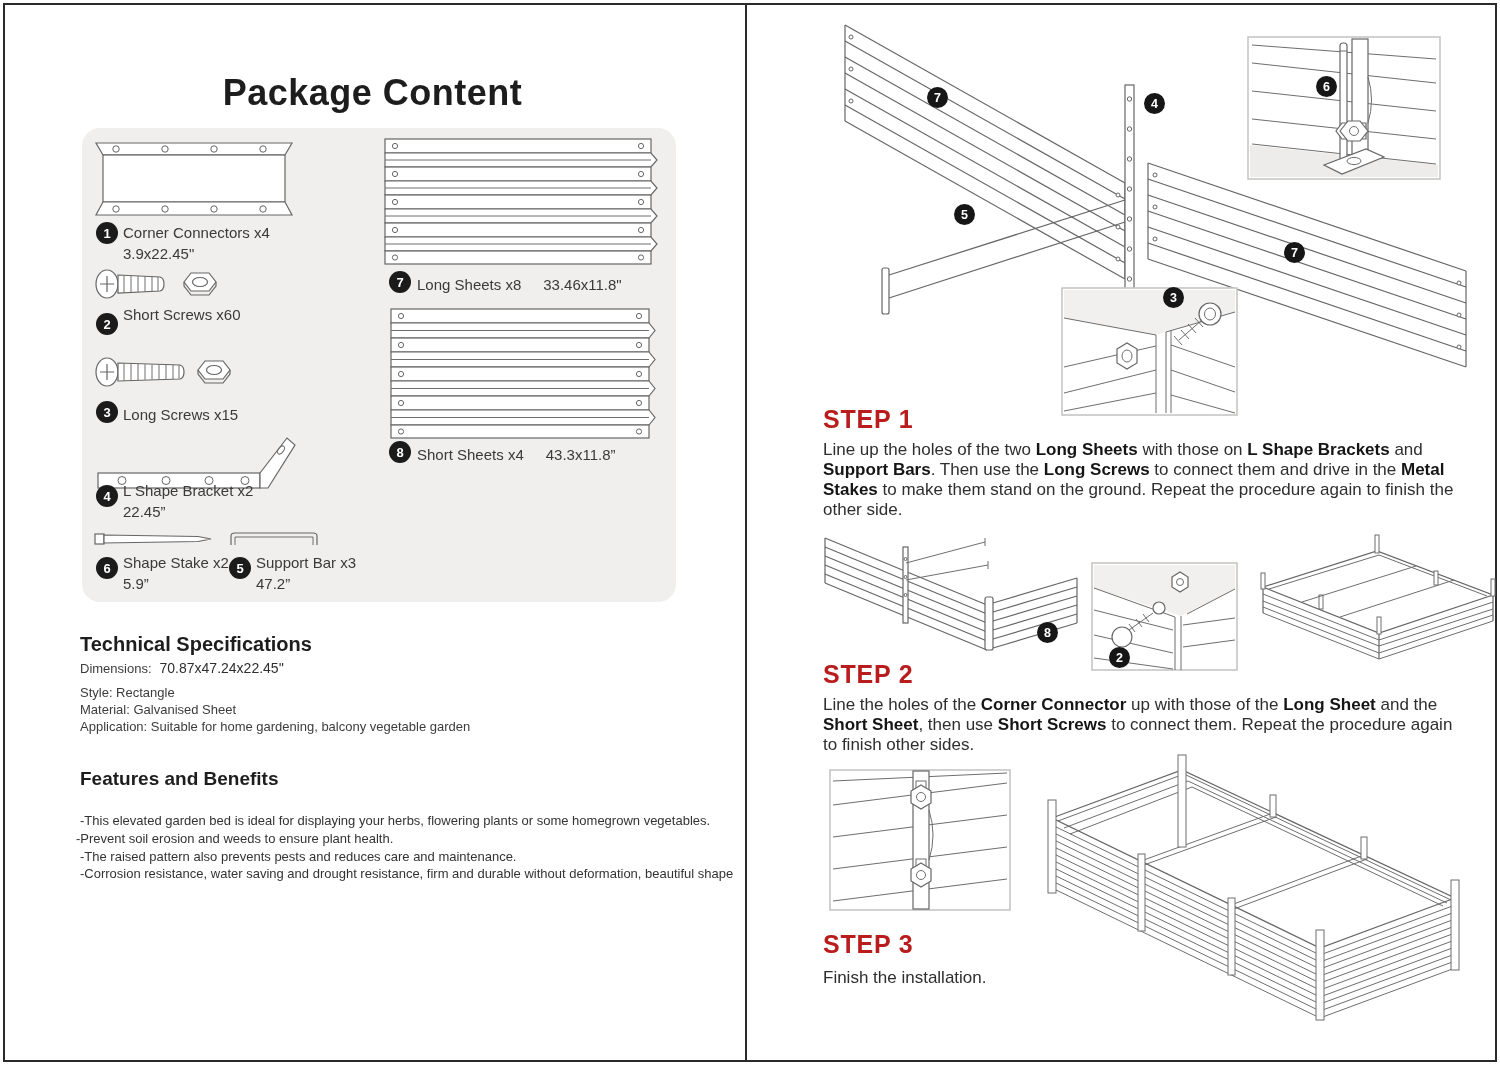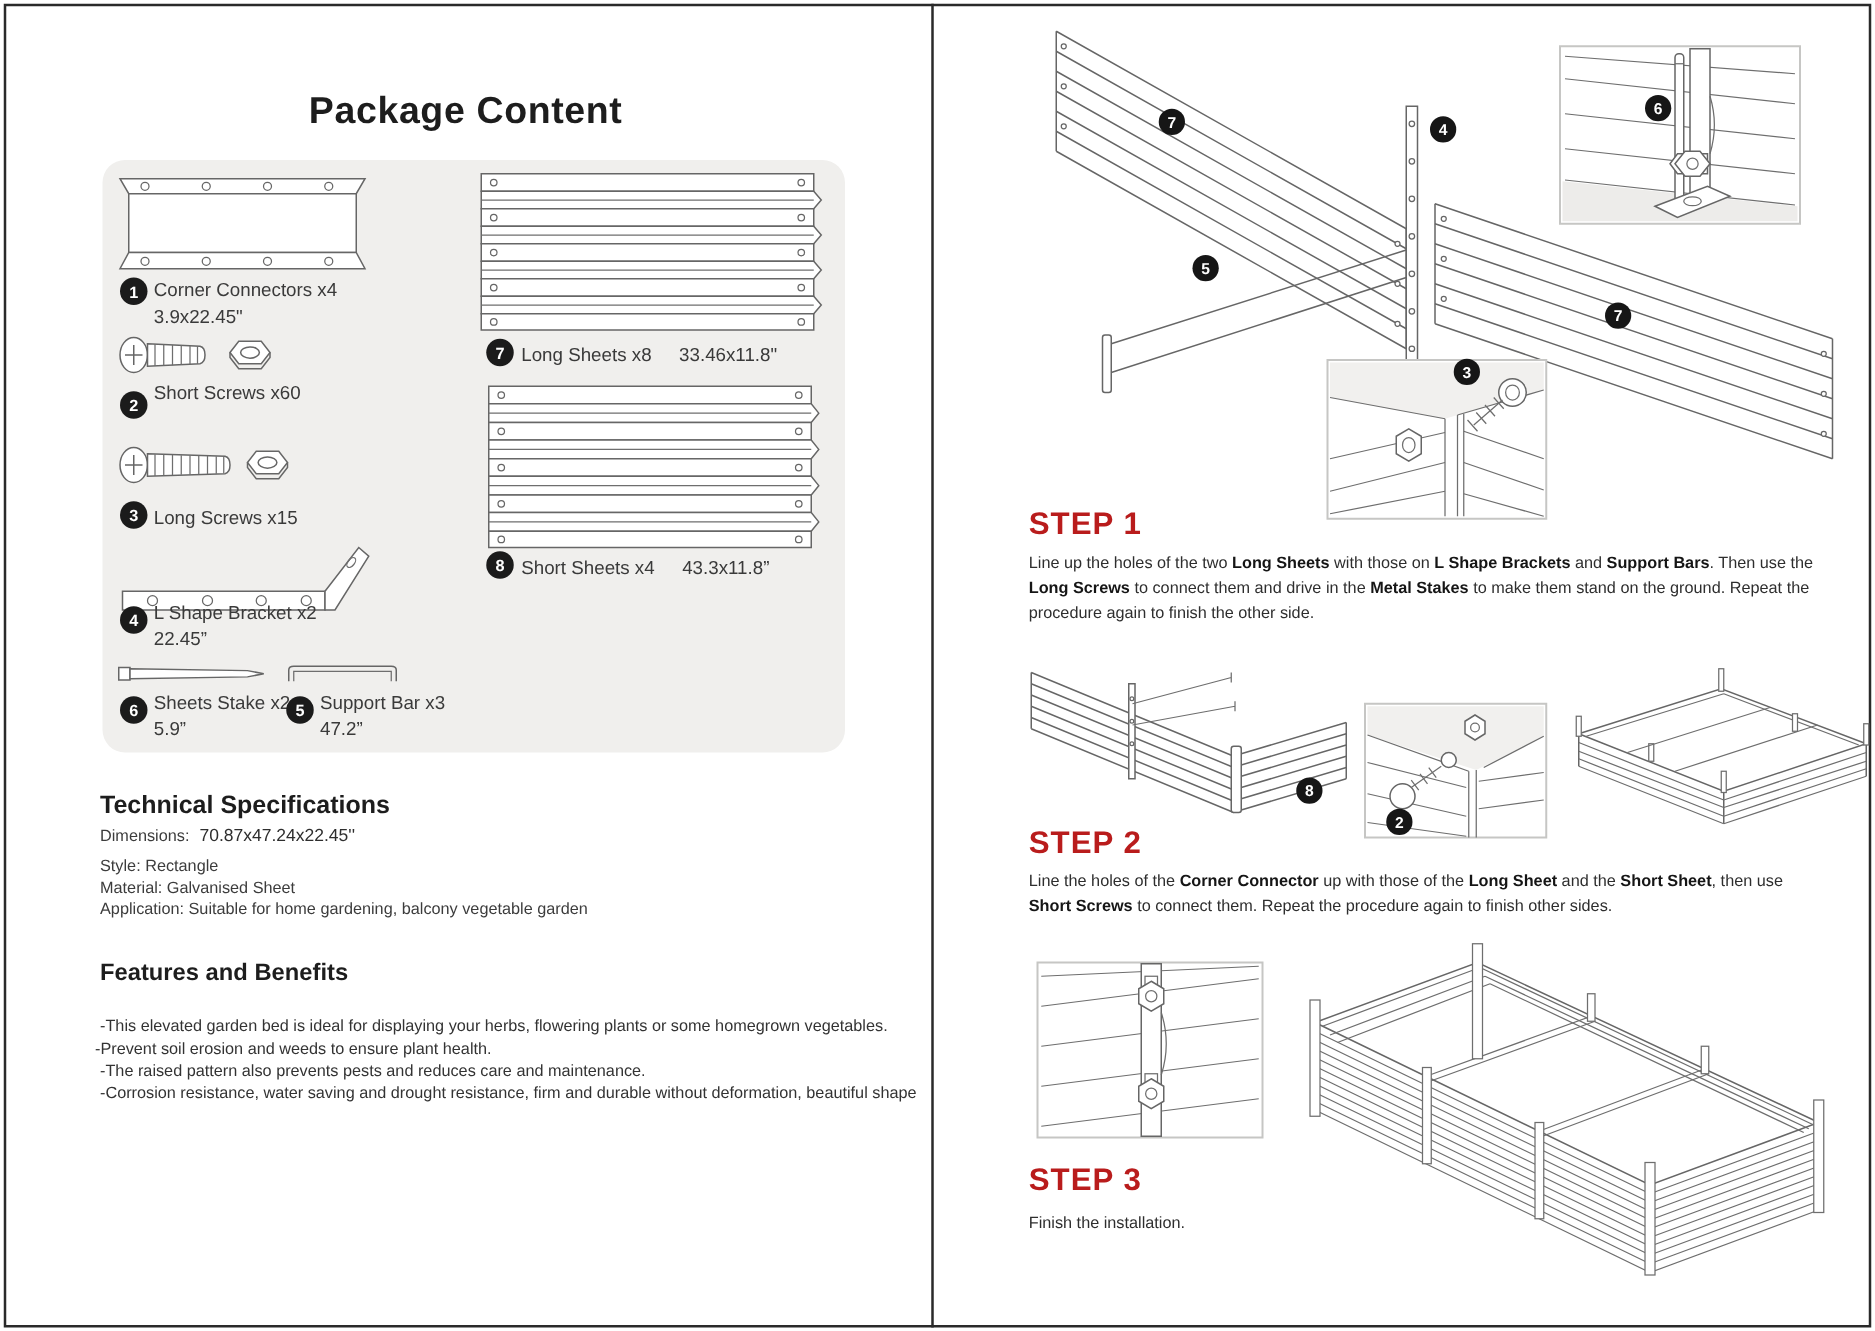--- a/index.html
+++ b/index.html
@@ -7,40 +7,40 @@
     width:1500px;height:1065px;position:relative;background:#ffffff;
     font-family:"Liberation Sans", sans-serif;color:#2b2b2b;overflow:hidden;
   }
   .abs{position:absolute;}
   .frame{position:absolute;left:3px;top:3px;right:3px;bottom:3px;border:2px solid #2a2a2a;}
   .divider{position:absolute;left:745px;top:3px;width:2px;height:1059px;background:#2a2a2a;}
 
   
   .left-panel{position:absolute;left:0;top:0;width:745px;height:1065px;}
   .page-title{position:absolute;left:0;top:72px;width:745px;text-align:center;
-    font-size:30px;font-weight:700;letter-spacing:.5px;color:#1d1d1d;}
+    font-size:36px;font-weight:700;letter-spacing:.5px;color:#1d1d1d;}
   .parts-panel{position:absolute;left:82px;top:128px;width:594px;height:474px;
     background:#f0efed;border-radius:18px;}
   .pbadge{position:absolute;width:22px;height:22px;border-radius:50%;background:#1b1b1b;
     color:#fff;font-size:13px;font-weight:700;display:flex;align-items:center;justify-content:center;}
   .part-label{font-size:15px;color:#3a3a3a;line-height:21px;white-space:nowrap;}
   .part-dim{font-size:15px;color:#3a3a3a;line-height:21px;white-space:nowrap;}
   .inline-dim{margin-left:22px;}
 
   .sec-heading{font-size:20px;font-weight:800;color:#1d1d1d;}
   .spec-line{font-size:13px;color:#3c3c3c;line-height:17px;white-space:nowrap;}
   .spec-dim-value{font-size:14px;color:#2e2e2e;margin-left:8px;}
   .feat-line{font-size:13px;color:#333;line-height:17.5px;white-space:nowrap;}
 
   
   .right-panel{position:absolute;left:748px;top:0;width:752px;height:1065px;}
   .dbadge{position:absolute;width:21px;height:21px;border-radius:50%;background:#161616;
     color:#fff;font-size:12.5px;font-weight:700;display:flex;align-items:center;justify-content:center;}
   .step-heading{position:absolute;font-size:25px;font-weight:700;letter-spacing:.8px;color:#b91c1c;}
-  .step-body{position:absolute;width:632px;font-size:13px;line-height:20px;color:#2e2e2e;}
+  .step-body{position:absolute;width:632px;font-size:17px;line-height:20px;color:#2e2e2e;}
   .step-body b{color:#151515;}
 
   
   svg{display:block;position:absolute;overflow:visible;}
   .ln{fill:none;stroke:#666;stroke-width:1.2;}
   .ln2{fill:none;stroke:#6e6e6e;stroke-width:1;}
   .wh{fill:#ffffff;stroke:#666;stroke-width:1.2;}
   .wh2{fill:#ffffff;stroke:#6e6e6e;stroke-width:1;}
   .hole{fill:#ffffff;stroke:#666;stroke-width:1;}
   .inset{fill:#ffffff;stroke:#c6c6c4;stroke-width:1.6;}
@@ -121,21 +121,21 @@
       <rect class="wh" x="1" y="3" width="9" height="10"></rect>
       <polygon class="wh" points="10,4 104,5.5 117,8 104,10.5 10,12"></polygon>
     </svg>
 
     <svg class="abs" style="left:146px;top:400px" width="92" height="18" viewBox="0 0 92 18">
       <path class="ln" d="M3,17 L3,8 Q3,5 7,5 L85,5 Q89,5 89,8 L89,17"></path>
       <path class="ln2" d="M7,17 L7,9 L85,9 L85,17"></path>
     </svg>
     <div class="pbadge" style="left:14px;top:429px">6</div>
     <div class="abs" style="left:41px;top:424px">
-      <div class="part-label">Sheets Stake x2</div>
+      <div class="part-label">Shape Stake x2</div>
       <div class="part-dim">5.9”</div>
     </div>
     <div class="pbadge" style="left:147px;top:429px">5</div>
     <div class="abs" style="left:174px;top:424px">
       <div class="part-label">Support Bar x3</div>
       <div class="part-dim">47.2”</div>
     </div>
 
     <svg class="abs" style="left:300px;top:10px" width="278" height="127" viewBox="0 0 278 127">
       <g>

